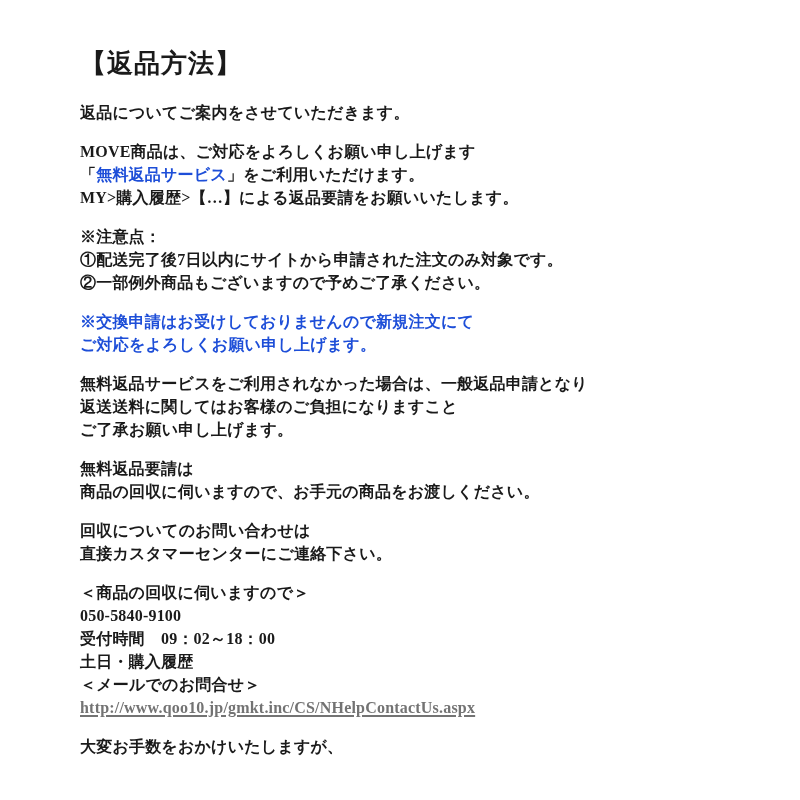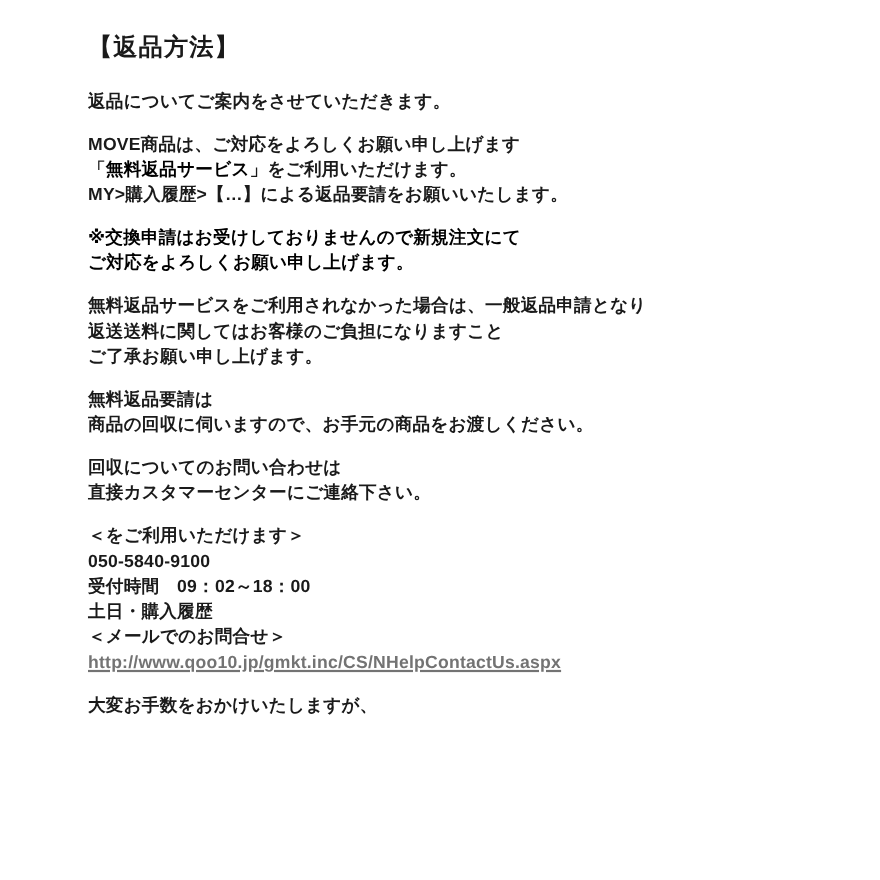--- a/index.html
+++ b/index.html
@@ -11,34 +11,36 @@
     background: #ffffff;
     overflow: hidden;
     font-family: "Liberation Sans", "DejaVu Sans", sans-serif;
     font-weight: 700;
     color: #1a1a1a;
   }
   .content {
     padding: 28px 60px 0 80px;
   }
   .doc-title {
-    font-size: 22px;
+    font-size: 26px;
     line-height: 30px;
     letter-spacing: 1px;
     margin-bottom: 23px;
     color: #1a1a1a;
+    margin-top: 20px;
   }
   .para {
     font-size: 16px;
     line-height: 23px;
     margin-bottom: 16px;
     letter-spacing: 0.2px;
+    font-family: Liberation Serif, serif;
   }
   .para div { min-height: 23px; }
-  .red { color: #000000; }
+  .red { color: #1d4ed8; }
   .url-link {
     color: #737373;
     text-decoration: underline;
     text-underline-offset: 2px;
     text-decoration-thickness: 2px;
   }
 </style>
 </head>
 <body>
 
@@ -48,20 +50,25 @@
     <h1 class="doc-title">【返品方法】</h1>
 
     <p class="para">返品についてご案内をさせていただきます。</p>
 
     <div class="para">
       <div>MOVE商品は、ご対応をよろしくお願い申し上げます</div>
       <div><span>「</span><span class="red">無料返品サービス</span><span>」をご利用いただけます。</span></div>
       <div>MY&gt;購入履歴&gt;【…】による返品要請をお願いいたします。</div>
     </div>
 
+    <div class="para">
+      <div>※注意点：</div>
+      <div>①配送完了後7日以内にサイトから申請された注文のみ対象です。</div>
+      <div>②一部例外商品もございますので予めご了承ください。</div>
+    </div>
 
     <div class="para red">
       <div>※交換申請はお受けしておりませんので新規注文にて</div>
       <div>ご対応をよろしくお願い申し上げます。</div>
     </div>
 
     <div class="para">
       <div>無料返品サービスをご利用されなかった場合は、一般返品申請となり</div>
       <div>返送送料に関してはお客様のご負担になりますこと</div>
       <div>ご了承お願い申し上げます。</div>
@@ -71,21 +78,21 @@
       <div>無料返品要請は</div>
       <div>商品の回収に伺いますので、お手元の商品をお渡しください。</div>
     </div>
 
     <div class="para">
       <div>回収についてのお問い合わせは</div>
       <div>直接カスタマーセンターにご連絡下さい。</div>
     </div>
 
     <div class="para">
-      <div>＜をご利用いただけます＞</div>
+      <div>＜商品の回収に伺いますので＞</div>
       <div>050-5840-9100</div>
       <div>受付時間　09：02～18：00</div>
       <div>土日・購入履歴</div>
       <div>＜メールでのお問合せ＞</div>
       <div><a href="#" class="url-link">http://www.qoo10.jp/gmkt.inc/CS/NHelpContactUs.aspx</a></div>
     </div>
 
     <div class="para">
       <div>大変お手数をおかけいたしますが、</div>
     </div>

